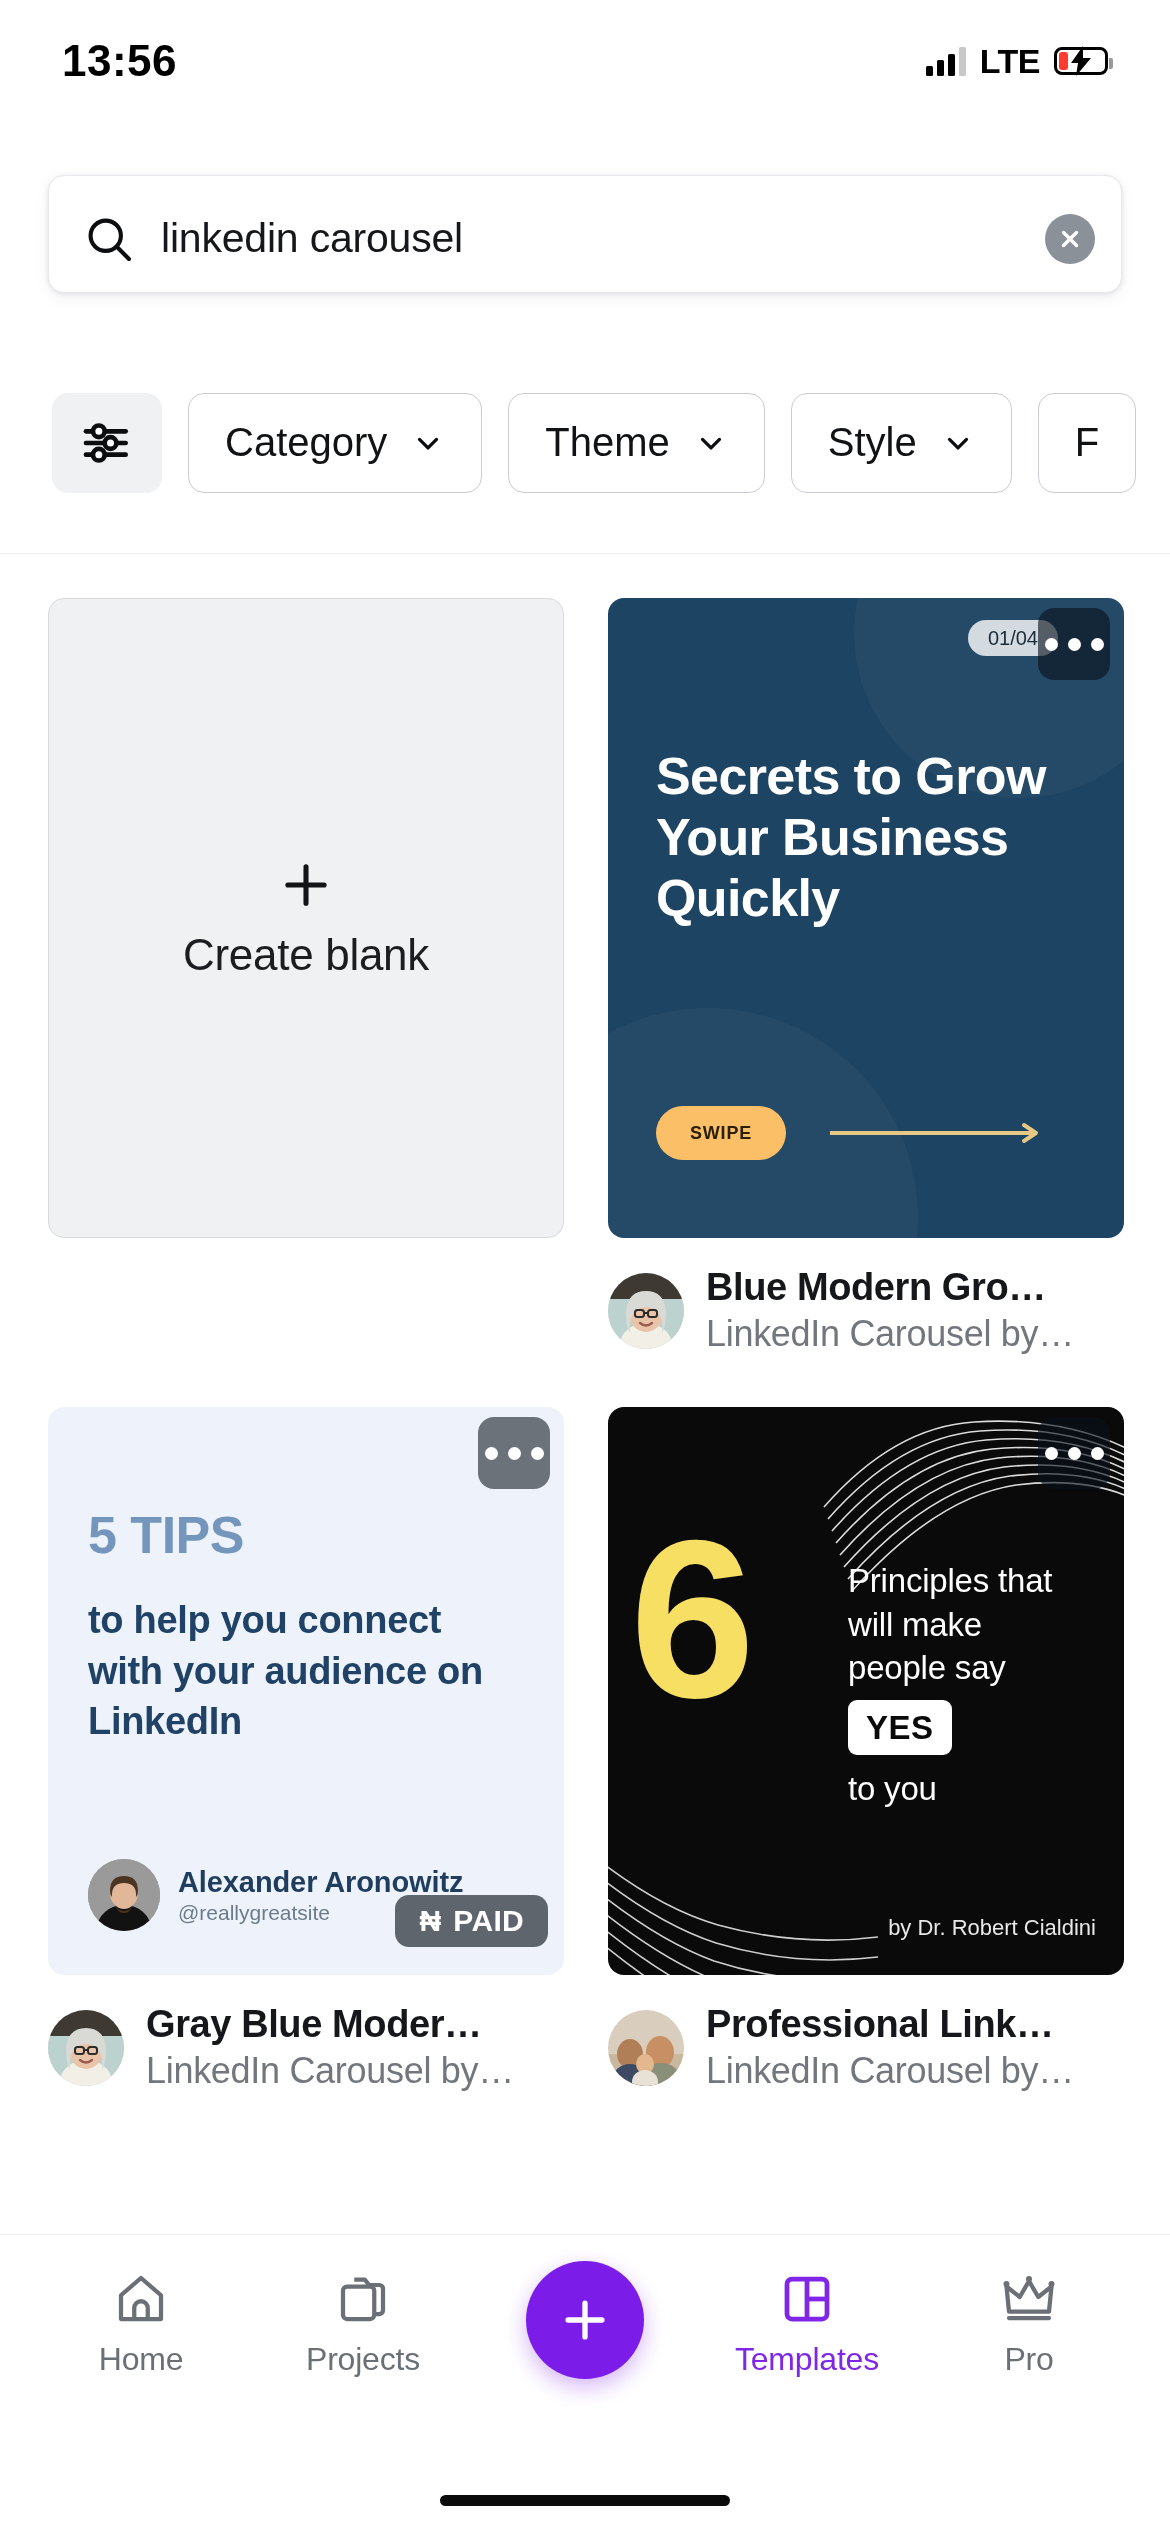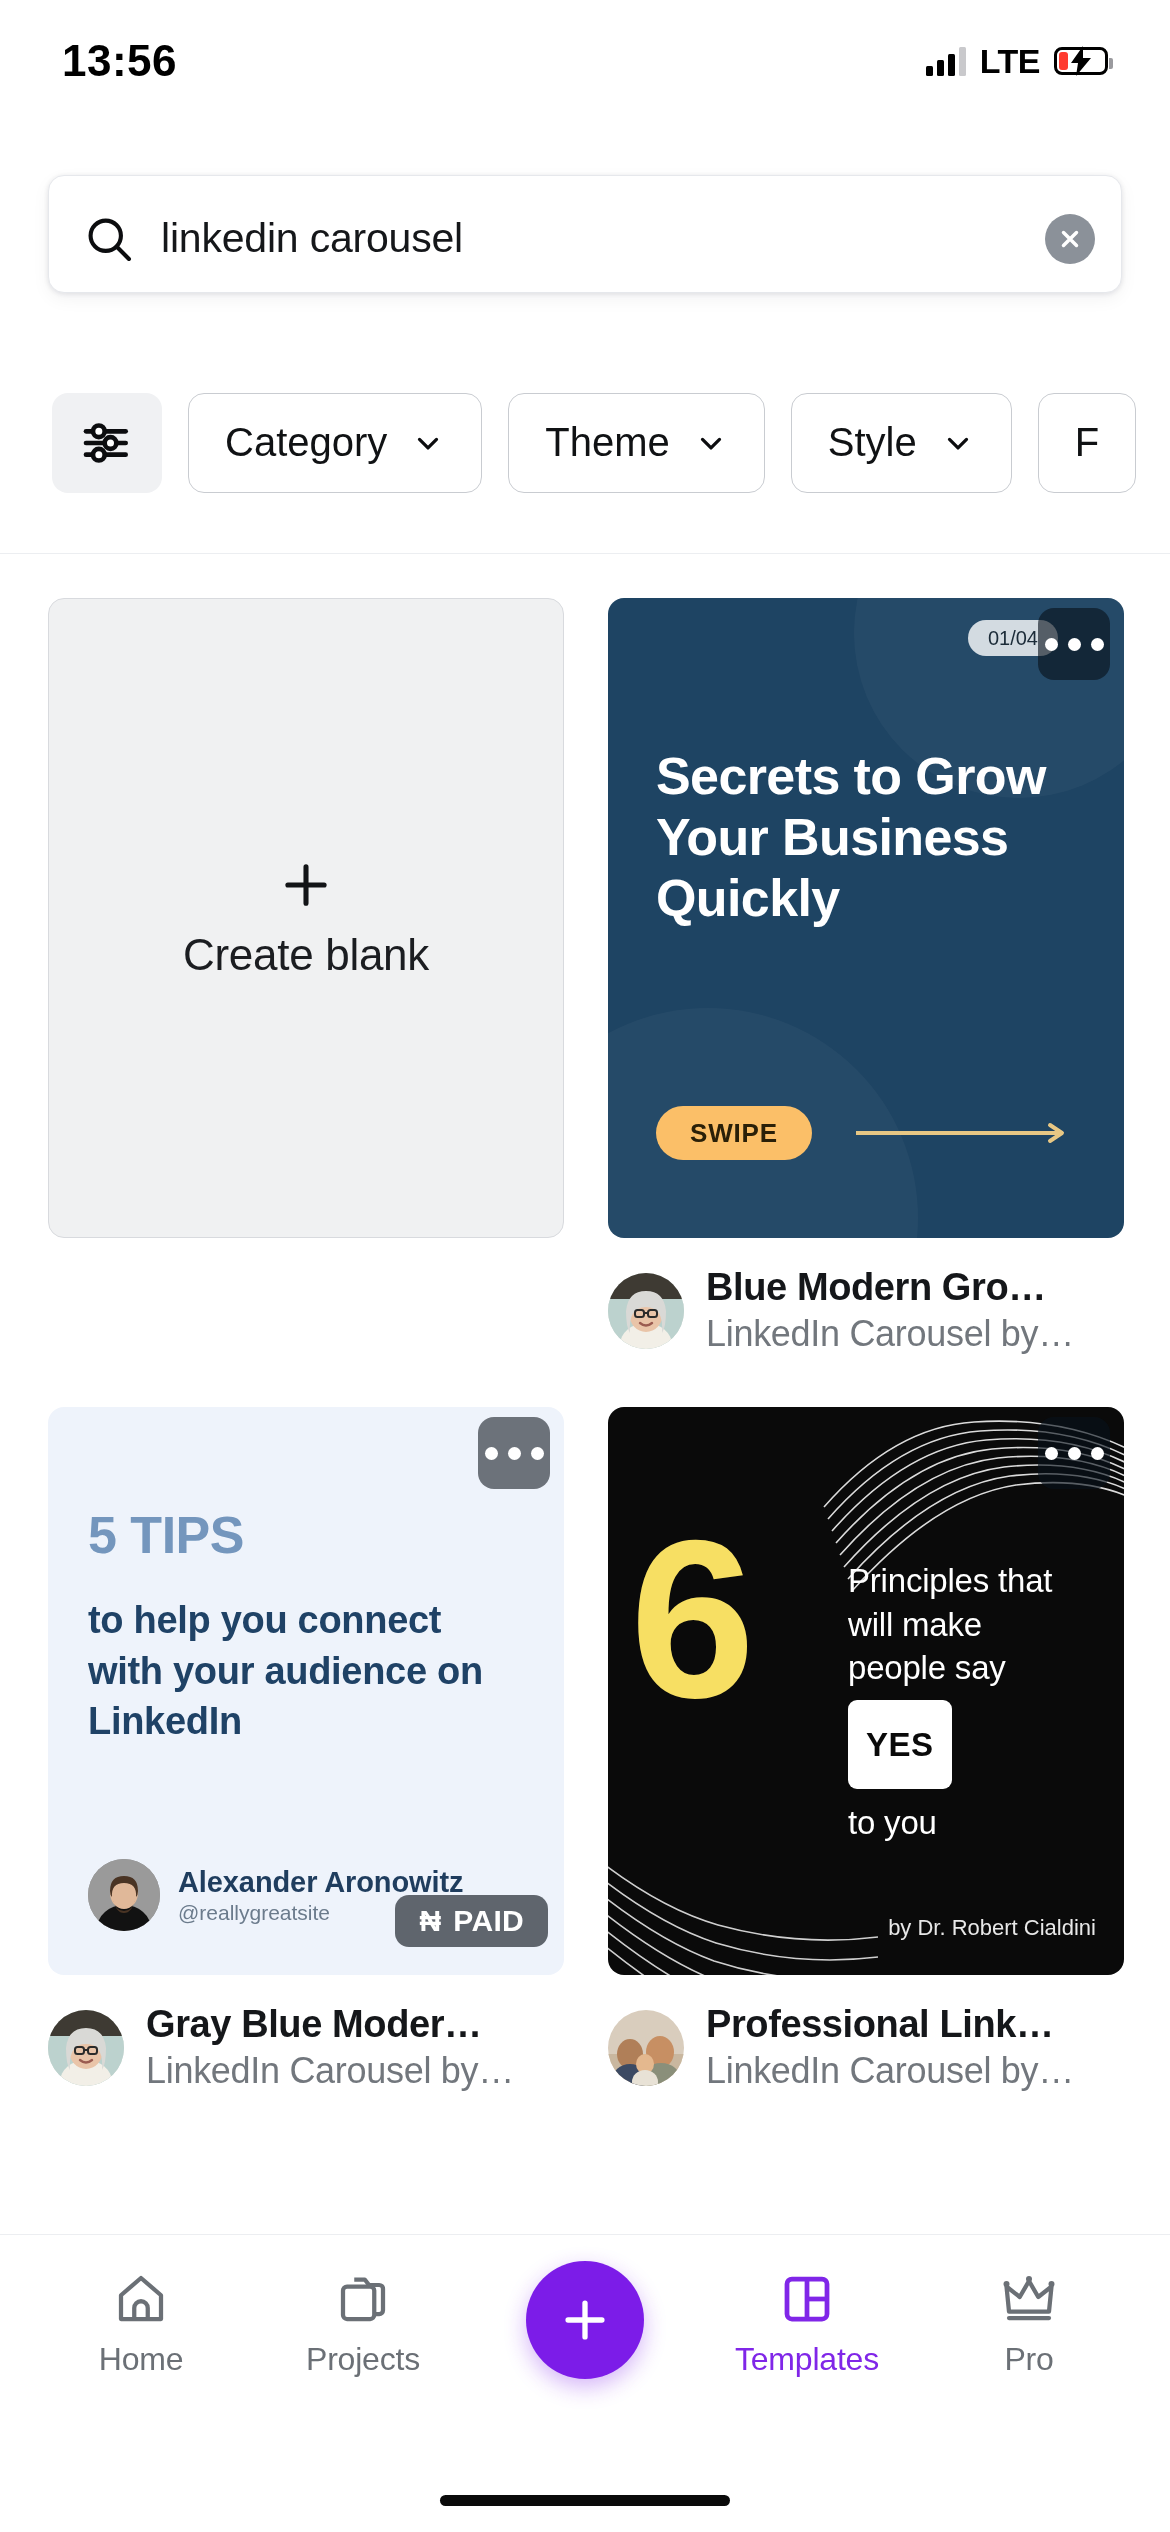--- a/index.html
+++ b/index.html
@@ -108,21 +108,21 @@
   }
   .dots-btn span { width:13px; height:13px; border-radius:50%; background:#fff; display:block; }
   .dots-btn.light { background:rgba(90,96,104,.88); }
   .card-title-blue {
     position:absolute; left:48px; top:148px; width:400px;
     font-size:52px; line-height:1.17; font-weight:700; color:#fff; letter-spacing:-0.6px;
   }
   .swipe-row { position:absolute; left:48px; bottom:78px; display:flex; align-items:center; gap:42px; }
   .swipe-pill {
     height:54px; padding:0 34px; border-radius:27px; background:#fbbf68;
-    display:flex; align-items:center; font-size:26px; font-weight:700; color:#2a2008; letter-spacing:0.8px;
+    display:flex; align-items:center; font-size:18px; font-weight:700; color:#2a2008; letter-spacing:0.8px;
   }
 
   
   .caption { display:flex; align-items:center; gap:22px; margin-top:28px; }
   .avatar { flex:0 0 auto; width:76px; height:76px; border-radius:50%; overflow:hidden; position:relative; }
   .cap-texts { min-width:0; flex:1; }
   .cap-title { font-size:38px; font-weight:700; color:#15171a; white-space:nowrap; overflow:hidden; letter-spacing:-0.4px; }
   .cap-sub { font-size:36px; color:#72777d; white-space:nowrap; overflow:hidden; margin-top:4px; letter-spacing:-0.3px; }
 
   
@@ -142,21 +142,21 @@
     color:#fff; font-size:30px; font-weight:700; letter-spacing:0.3px;
   }
 
   
   .card-black { width:516px; height:568px; background:#0a0a0a; }
   .big6 { position:absolute; left:22px; top:120px; font-size:225px; line-height:.82; font-weight:700; color:#f7df63; letter-spacing:-8px; }
   .blk-text { position:absolute; left:240px; top:152px; width:260px; font-size:33px; line-height:1.32; color:#fff; letter-spacing:-0.2px; }
   .yes-chip {
     display:inline-flex; align-items:center; justify-content:center;
     background:#fff; color:#0a0a0a; font-weight:700; font-size:33px;
-    border-radius:9px; padding:23px 18px; margin:10px 0 12px 0; letter-spacing:0.5px;
+    border-radius:9px; padding:6px 18px; margin:10px 0 12px 0; letter-spacing:0.5px;
   }
   .blk-credit { position:absolute; right:28px; bottom:34px; font-size:22px; color:#e8e8e8; }
   .wave-top { position:absolute; right:-10px; top:-20px; opacity:.95; }
   .wave-bot { position:absolute; left:-30px; bottom:-20px; opacity:.95; }
 
   
   .bottomnav {
     position:absolute; left:0; bottom:0; width:1170px; height:298px;
     background:#fff; border-top:1px solid #eceef1;
   }

